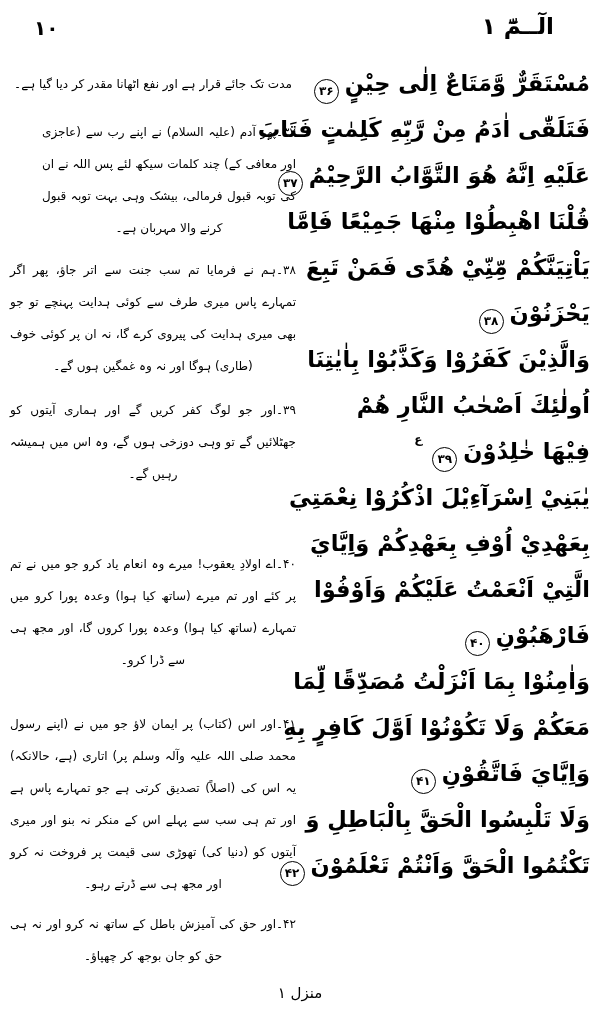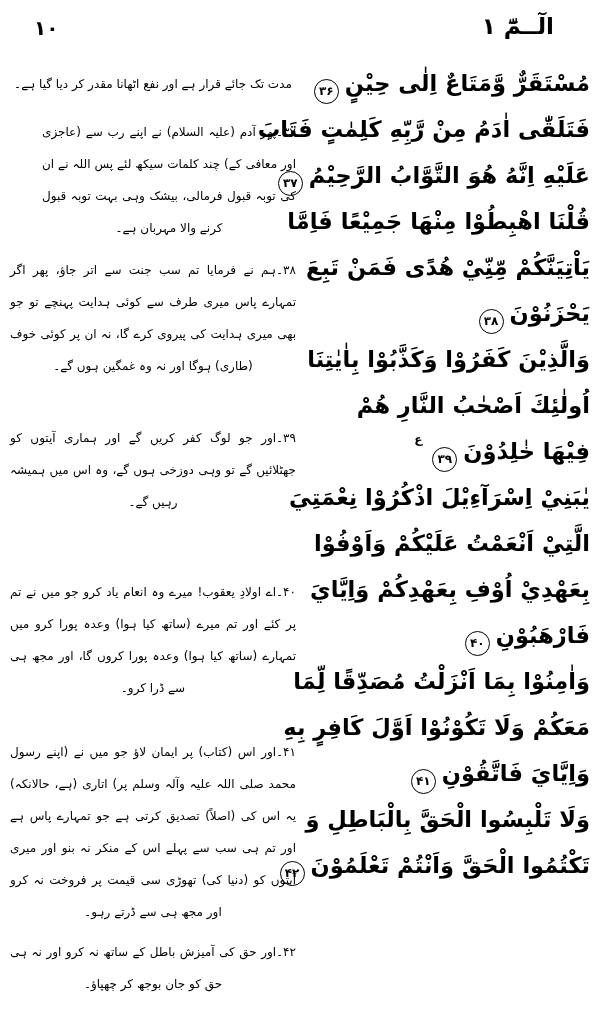--- a/index.html
+++ b/index.html
@@ -45,21 +45,21 @@
   
   .urdu-col{
     flex:1 1 auto;direction:rtl;box-sizing:border-box;
     padding:4px 4px 0 2px;font-size:12px;line-height:32px;
   }
   .urdu-col p{
     margin:0;text-align:justify;text-align-last:center;
   }
   .urdu-col p.p0{margin:6px 0 16px 0;}
   .urdu-col p.p1{margin-bottom:10px;margin-left:32px;}
-  .urdu-col p.p2{margin-bottom:40px;}
+  .urdu-col p.p2{margin-bottom:12px;}
   .urdu-col p.p3{margin-bottom:58px;}
   .urdu-col p.p4{margin-bottom:32px;}
   .urdu-col p.p5{margin-bottom:8px;}
   
   .footer{
     flex:none;height:42px;display:flex;align-items:center;justify-content:center;
     font-size:15px;padding-bottom:6px;
   }
 </style>
 </head>
@@ -78,36 +78,39 @@
       <div class="aline"><span>مُسْتَقَرٌّ وَّمَتَاعٌ اِلٰى حِيْنٍ</span><span class="vnum">۳۶</span></div>
       <div class="aline"><span>فَتَلَقّٰى اٰدَمُ مِنْ رَّبِّهِ كَلِمٰتٍ فَتَابَ</span></div>
       <div class="aline"><span>عَلَيْهِ اِنَّهُ هُوَ التَّوَّابُ الرَّحِيْمُ</span><span class="vnum">۳۷</span></div>
       <div class="aline"><span>قُلْنَا اهْبِطُوْا مِنْهَا جَمِيْعًا فَاِمَّا</span></div>
       <div class="aline"><span>يَاْتِيَنَّكُمْ مِّنِّيْ هُدًى فَمَنْ تَبِعَ</span></div>
       <div class="aline"><span>يَحْزَنُوْنَ</span><span class="vnum">۳۸</span></div>
       <div class="aline"><span>وَالَّذِيْنَ كَفَرُوْا وَكَذَّبُوْا بِاٰيٰتِنَا</span></div>
       <div class="aline"><span>اُولٰئِكَ اَصْحٰبُ النَّارِ هُمْ</span></div>
       <div class="aline"><span>فِيْهَا خٰلِدُوْنَ</span><span class="vnum">۳۹</span><span class="ruku">ع</span></div>
       <div class="aline"><span>يٰبَنِيْ اِسْرَآءِيْلَ اذْكُرُوْا نِعْمَتِيَ</span></div>
+      <div class="aline"><span>بِعَهْدِيْ اُوْفِ بِعَهْدِكُمْ وَاِيَّايَ</span></div>
       <div class="aline"><span>الَّتِيْ اَنْعَمْتُ عَلَيْكُمْ وَاَوْفُوْا</span></div>
-      <div class="aline"><span>بِعَهْدِيْ اُوْفِ بِعَهْدِكُمْ وَاِيَّايَ</span></div>
       <div class="aline"><span>فَارْهَبُوْنِ</span><span class="vnum">۴۰</span></div>
       <div class="aline"><span>وَاٰمِنُوْا بِمَا اَنْزَلْتُ مُصَدِّقًا لِّمَا</span></div>
       <div class="aline"><span>مَعَكُمْ وَلَا تَكُوْنُوْا اَوَّلَ كَافِرٍ بِهِ</span></div>
       <div class="aline"><span>وَاِيَّايَ فَاتَّقُوْنِ</span><span class="vnum">۴۱</span></div>
       <div class="aline"><span>وَلَا تَلْبِسُوا الْحَقَّ بِالْبَاطِلِ وَ</span></div>
       <div class="aline"><span>تَكْتُمُوا الْحَقَّ وَاَنْتُمْ تَعْلَمُوْنَ</span><span class="vnum">۴۲</span></div>
     </div>
 
     <div class="urdu-col">
       <p class="p0">مدت تک جائے قرار ہے اور نفع اٹھانا مقدر کر دیا گیا ہے۔</p>
       <p class="p1">۳۷۔پھر آدم (علیہ السلام) نے اپنے رب سے (عاجزی اور معافی کے) چند کلمات سیکھ لئے پس اللہ نے ان کی توبہ قبول فرمالی، بیشک وہی بہت توبہ قبول کرنے والا مہربان ہے۔</p>
       <p class="p2">۳۸۔ہم نے فرمایا تم سب جنت سے اتر جاؤ، پھر اگر تمہارے پاس میری طرف سے کوئی ہدایت پہنچے تو جو بھی میری ہدایت کی پیروی کرے گا، نہ ان پر کوئی خوف (طاری) ہوگا اور نہ وہ غمگین ہوں گے۔</p>
       <p class="p3">۳۹۔اور جو لوگ کفر کریں گے اور ہماری آیتوں کو جھٹلائیں گے تو وہی دوزخی ہوں گے، وہ اس میں ہمیشہ رہیں گے۔</p>
       <p class="p4">۴۰۔اے اولادِ یعقوب! میرے وہ انعام یاد کرو جو میں نے تم پر کئے اور تم میرے (ساتھ کیا ہوا) وعدہ پورا کرو میں تمہارے (ساتھ کیا ہوا) وعدہ پورا کروں گا، اور مجھ ہی سے ڈرا کرو۔</p>
       <p class="p5">۴۱۔اور اس (کتاب) پر ایمان لاؤ جو میں نے (اپنے رسول محمد صلی اللہ علیہ وآلہ وسلم پر) اتاری (ہے، حالانکہ) یہ اس کی (اصلاً) تصدیق کرتی ہے جو تمہارے پاس ہے اور تم ہی سب سے پہلے اس کے منکر نہ بنو اور میری آیتوں کو (دنیا کی) تھوڑی سی قیمت پر فروخت نہ کرو اور مجھ ہی سے ڈرتے رہو۔</p>
       <p class="p6">۴۲۔اور حق کی آمیزش باطل کے ساتھ نہ کرو اور نہ ہی حق کو جان بوجھ کر چھپاؤ۔</p>
     </div>
 
   </div>
 
+  <div class="footer">
+    <div>منزل ۱</div>
+  </div>
 
 </div>
 
 </body></html>

